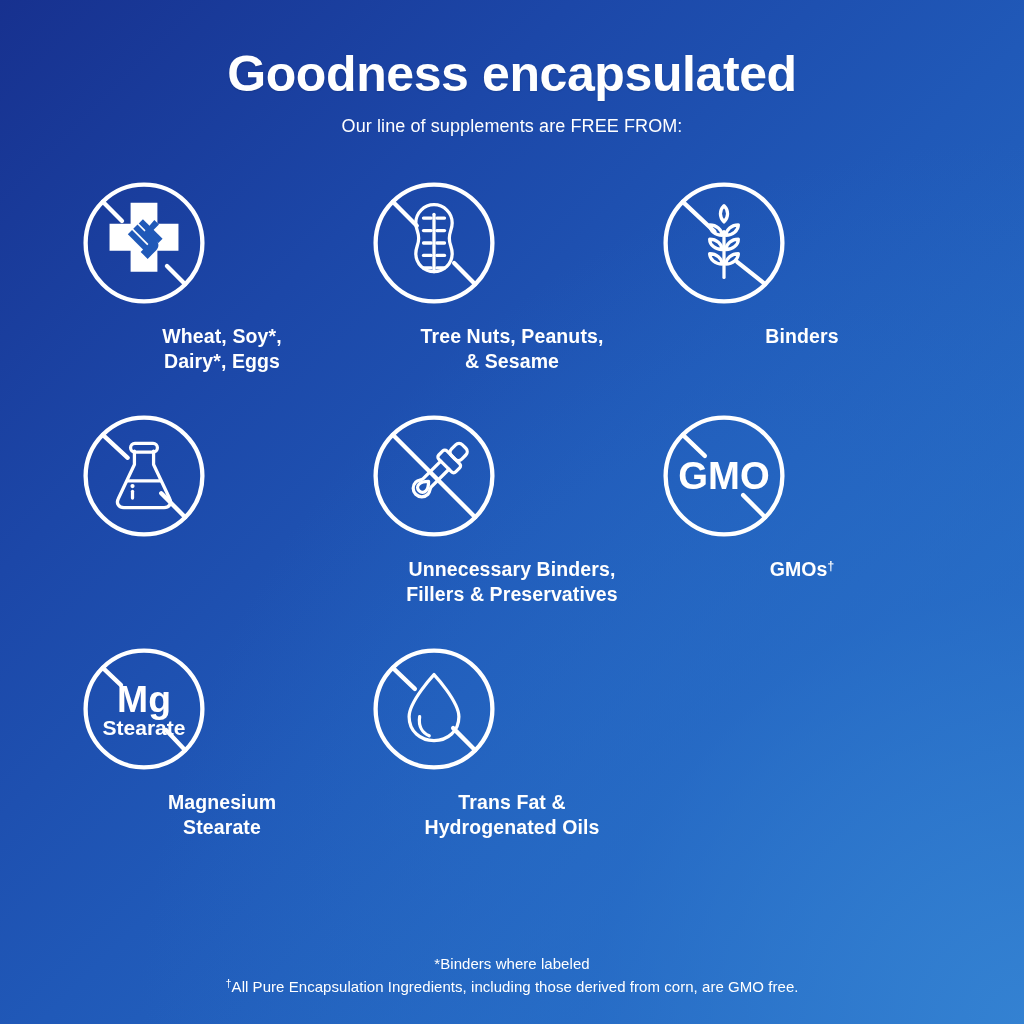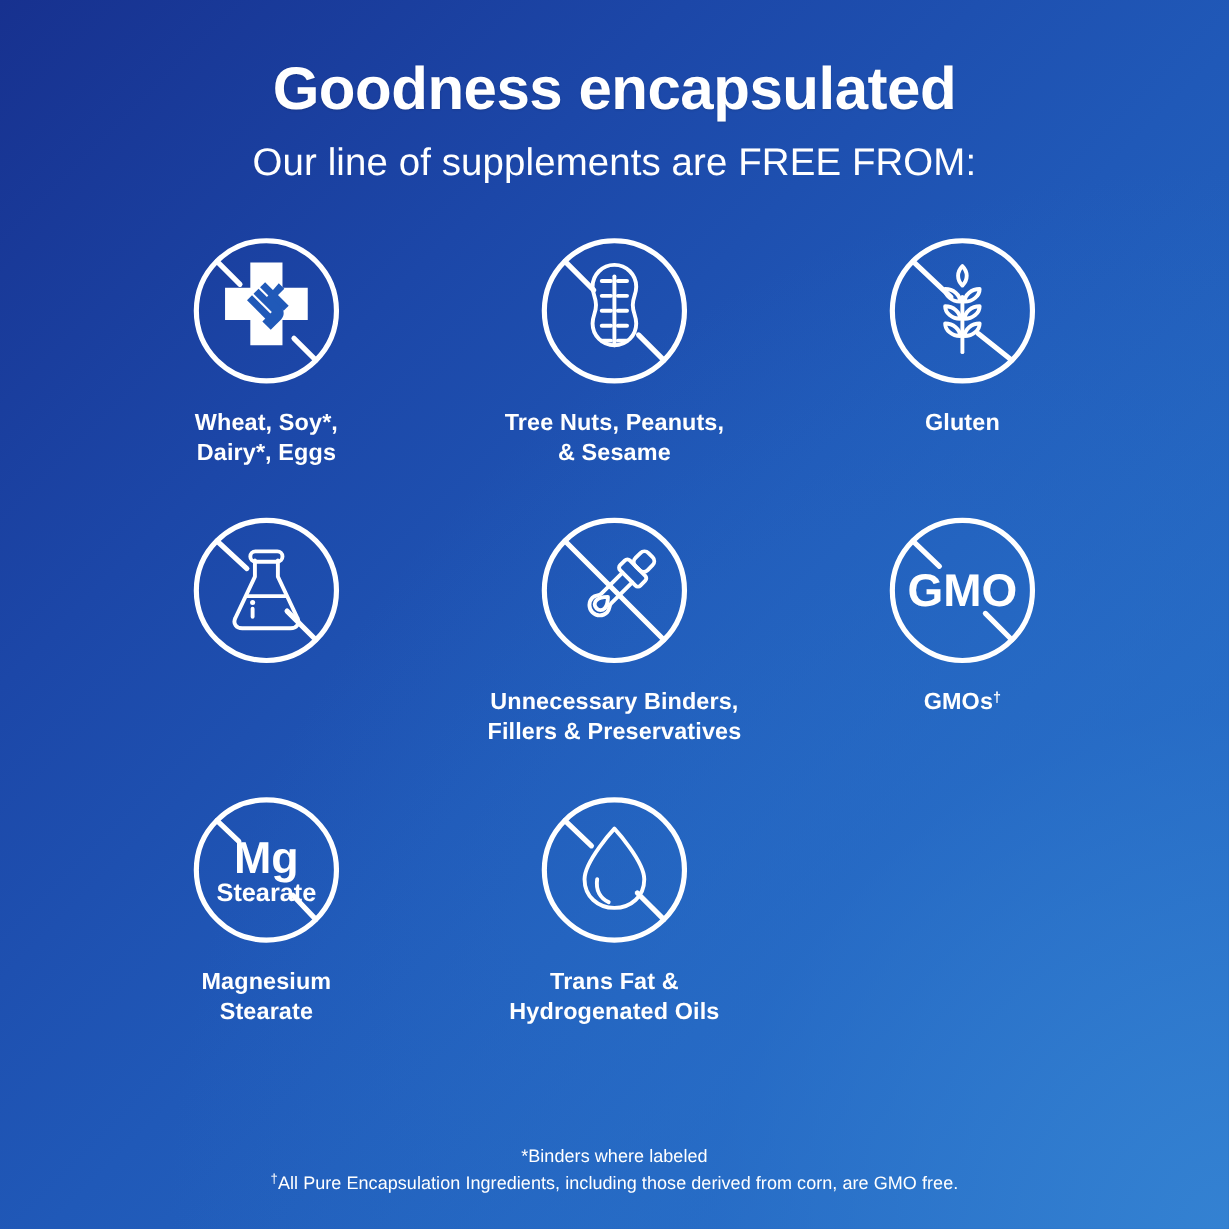--- a/index.html
+++ b/index.html
@@ -36,41 +36,40 @@
   }
   .title {
     font-size: 50px;
     font-weight: bold;
     letter-spacing: -0.4px;
     line-height: 1.12;
     margin: 0;
     text-shadow: 0 1px 2px rgba(0,0,0,0.12);
   }
   .subtitle {
-    font-size: 32px;
+    font-size: 18px;
     font-weight: normal;
     line-height: 1.2;
     margin: 14px 0 0 0;
     letter-spacing: 0.1px;
   }
 
   
   .grid {
     margin-top: 38px;
     width: 870px;
     display: grid;
     grid-template-columns: repeat(3, 1fr);
     grid-template-rows: repeat(3, 233px);
     justify-items: center;
   }
   .cell {
     width: 100%;
     display: flex;
     flex-direction: column;
-    align-items: center;
   }
   .badge {
     width: 134px;
     height: 134px;
     display: block;
   }
   .cell-label {
     margin-top: 14px;
     font-size: 19.5px;
     font-weight: bold;
@@ -188,21 +187,21 @@
         <line class="stroke" x1="84" y1="90" x2="113" y2="113"></line>
         <line class="stroke thin" x1="70" y1="58" x2="70" y2="106"></line>
         <path class="stroke thin" d="M70 48c-5 -5 -5 -12 0 -17 5 5 5 12 0 17z"></path>
         <path class="stroke thin" d="M68 62c-7 0-13-5-13-11 7 0 13 5 13 11z"></path>
         <path class="stroke thin" d="M72 62c7 0 13-5 13-11-7 0-13 5-13 11z"></path>
         <path class="stroke thin" d="M68 77c-7 0-13-5-13-11 7 0 13 5 13 11z"></path>
         <path class="stroke thin" d="M72 77c7 0 13-5 13-11-7 0-13 5-13 11z"></path>
         <path class="stroke thin" d="M68 92c-7 0-13-5-13-11 7 0 13 5 13 11z"></path>
         <path class="stroke thin" d="M72 92c7 0 13-5 13-11-7 0-13 5-13 11z"></path>
       </svg>
-      <div class="cell-label">Gluten</div>
+      <div class="cell-label">Binders</div>
     </div>
 
     <div class="cell">
       <svg class="badge" viewBox="0 0 140 140">
         <circle class="ring" cx="70" cy="70" r="61"></circle>
         <line class="stroke" x1="27" y1="27" x2="53" y2="51"></line>
         <line class="stroke" x1="88" y1="88" x2="113" y2="113"></line>
         <path class="stroke thin" d="M60 44v14L43 94c-2.5 5 1 9 6 9h42c5 0 8.5-4 6-9L80 58V44"></path>
         <rect class="stroke thin" x="56" y="36" width="28" height="9" rx="4.5"></rect>
         <line class="stroke thin" x1="53" y1="75" x2="87" y2="75"></line>

